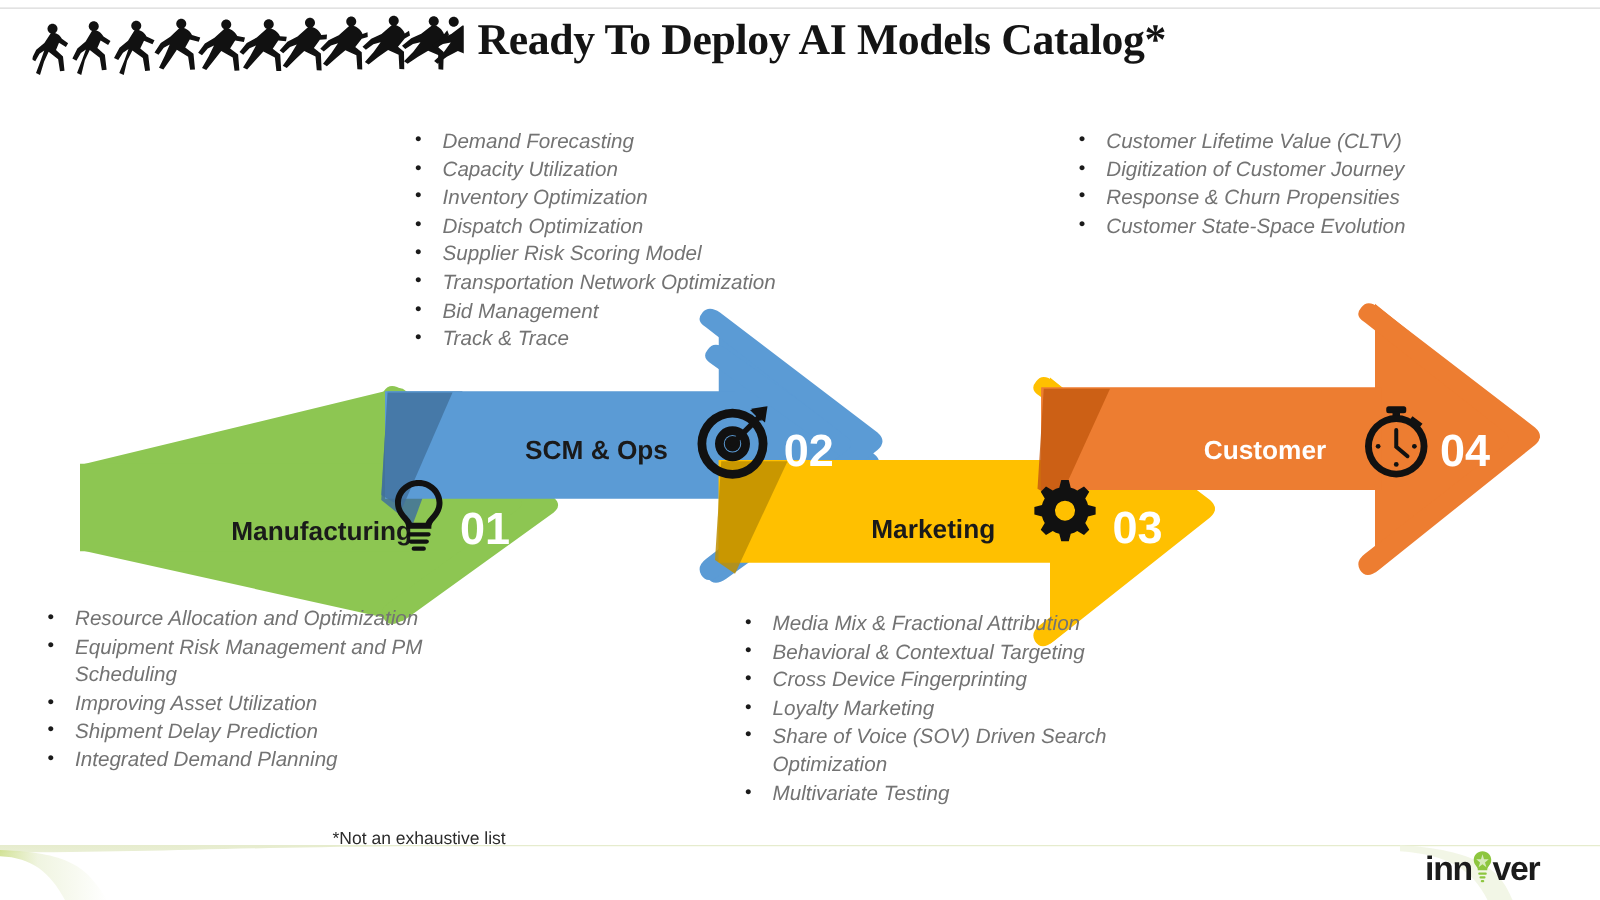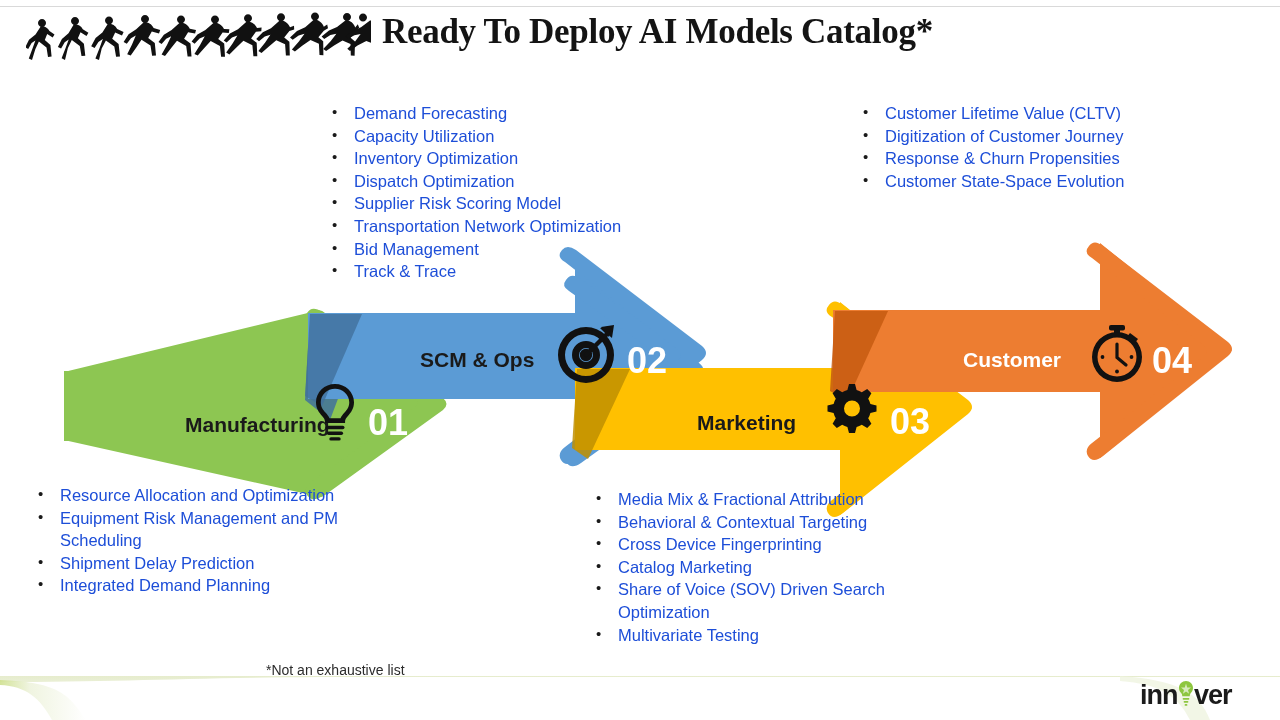--- a/index.html
+++ b/index.html
@@ -46,23 +46,24 @@
   }
 
   
   .bullets {
     position: absolute;
     list-style: none;
   }
   .bullets li {
     position: relative;
     padding-left: 25px;
+    font-style: italic;
     font-size: 16.5px;
     line-height: 22.6px;
-    color: #1d4ed8;
+    color: #737373;
     font-family: "Liberation Sans", sans-serif;
   }
   .bullets li::before {
     content: "\2022";
     position: absolute;
     left: 3px;
     top: -1px;
     font-size: 15px;
     font-style: normal;
     color: #1a1a1a;
@@ -270,29 +271,30 @@
   <ul class="bullets" id="list-cust">
     <li>Customer Lifetime Value (CLTV)</li>
     <li>Digitization of Customer Journey</li>
     <li>Response &amp; Churn Propensities</li>
     <li>Customer State-Space Evolution</li>
   </ul>
 
   <ul class="bullets" id="list-mfg">
     <li>Resource Allocation and Optimization</li>
     <li>Equipment Risk Management and PM Scheduling</li>
+    <li>Improving Asset Utilization</li>
     <li>Shipment Delay Prediction</li>
     <li>Integrated Demand Planning</li>
   </ul>
 
   <ul class="bullets" id="list-mkt">
     <li>Media Mix &amp; Fractional Attribution</li>
     <li>Behavioral &amp; Contextual Targeting</li>
     <li>Cross Device Fingerprinting</li>
-    <li>Catalog Marketing</li>
+    <li>Loyalty Marketing</li>
     <li>Share of Voice (SOV) Driven Search Optimization</li>
     <li>Multivariate Testing</li>
   </ul>
 
   <div class="footnote">*Not an exhaustive list</div>
 
   <svg class="footer-band" viewBox="0 0 1280 44" preserveAspectRatio="none">
     <defs>
       <linearGradient id="fg" x1="0" y1="0" x2="0" y2="1">
         <stop offset="0%" stop-color="#e6eccd"></stop>

